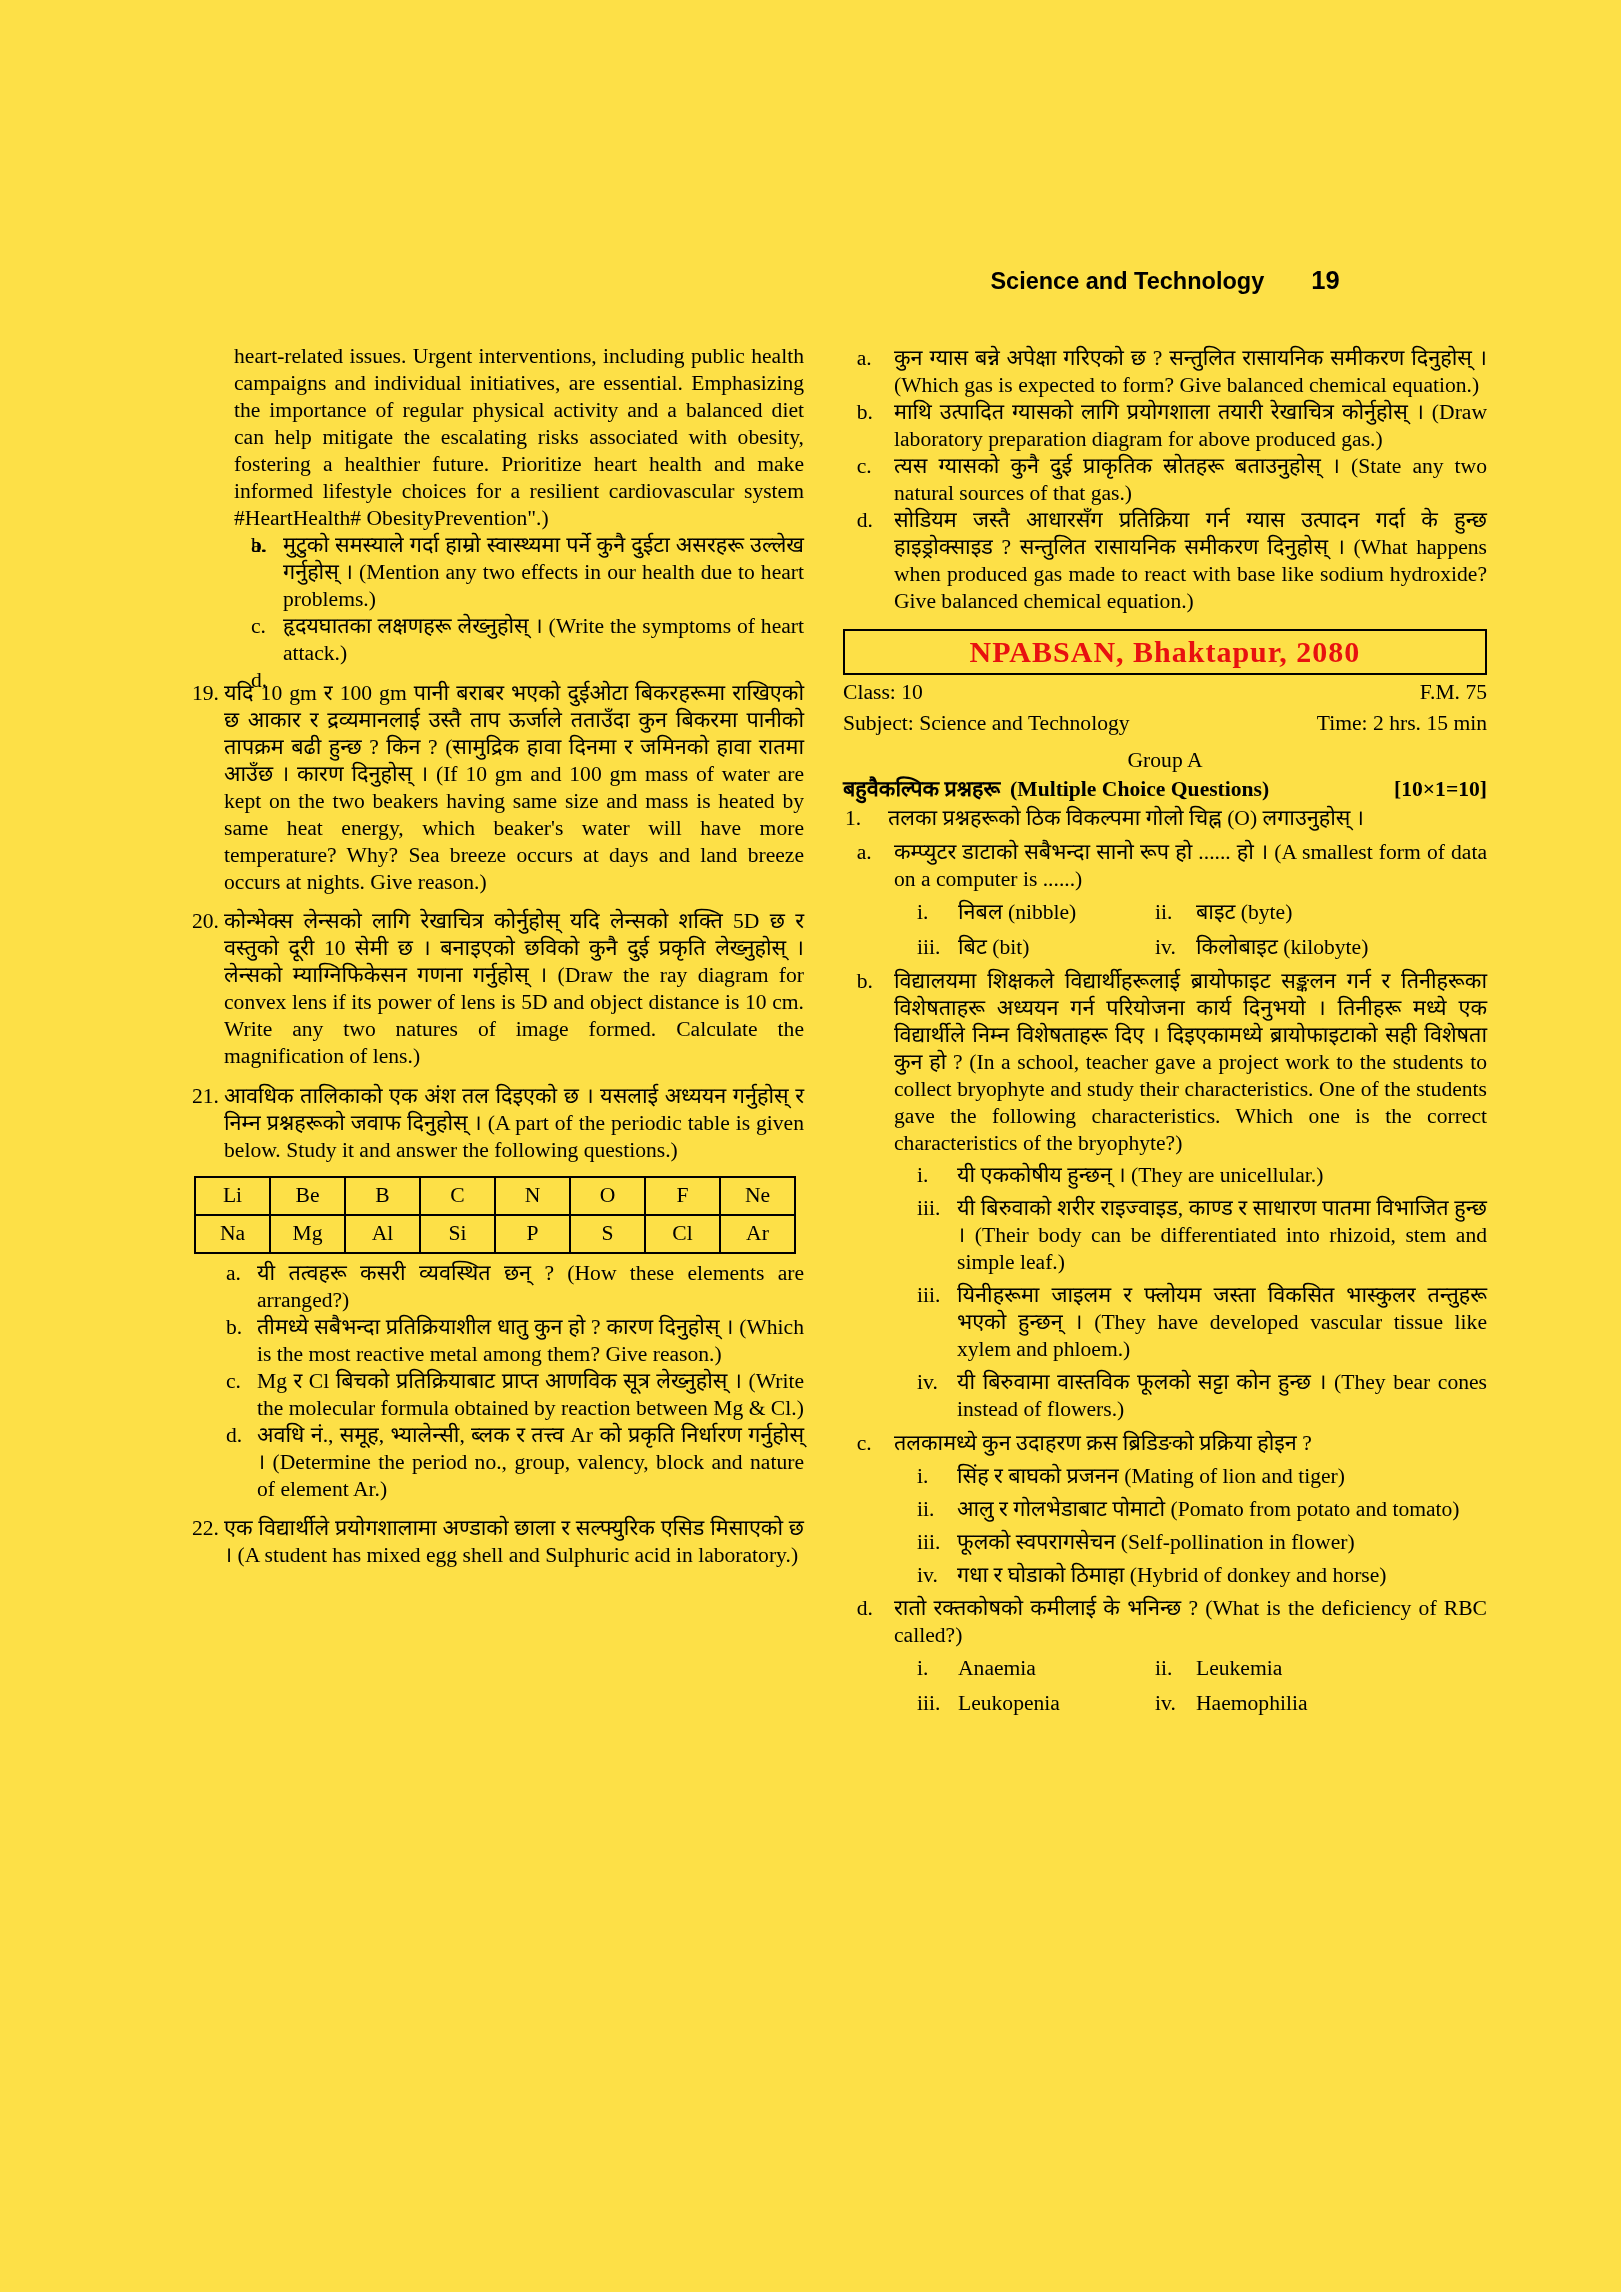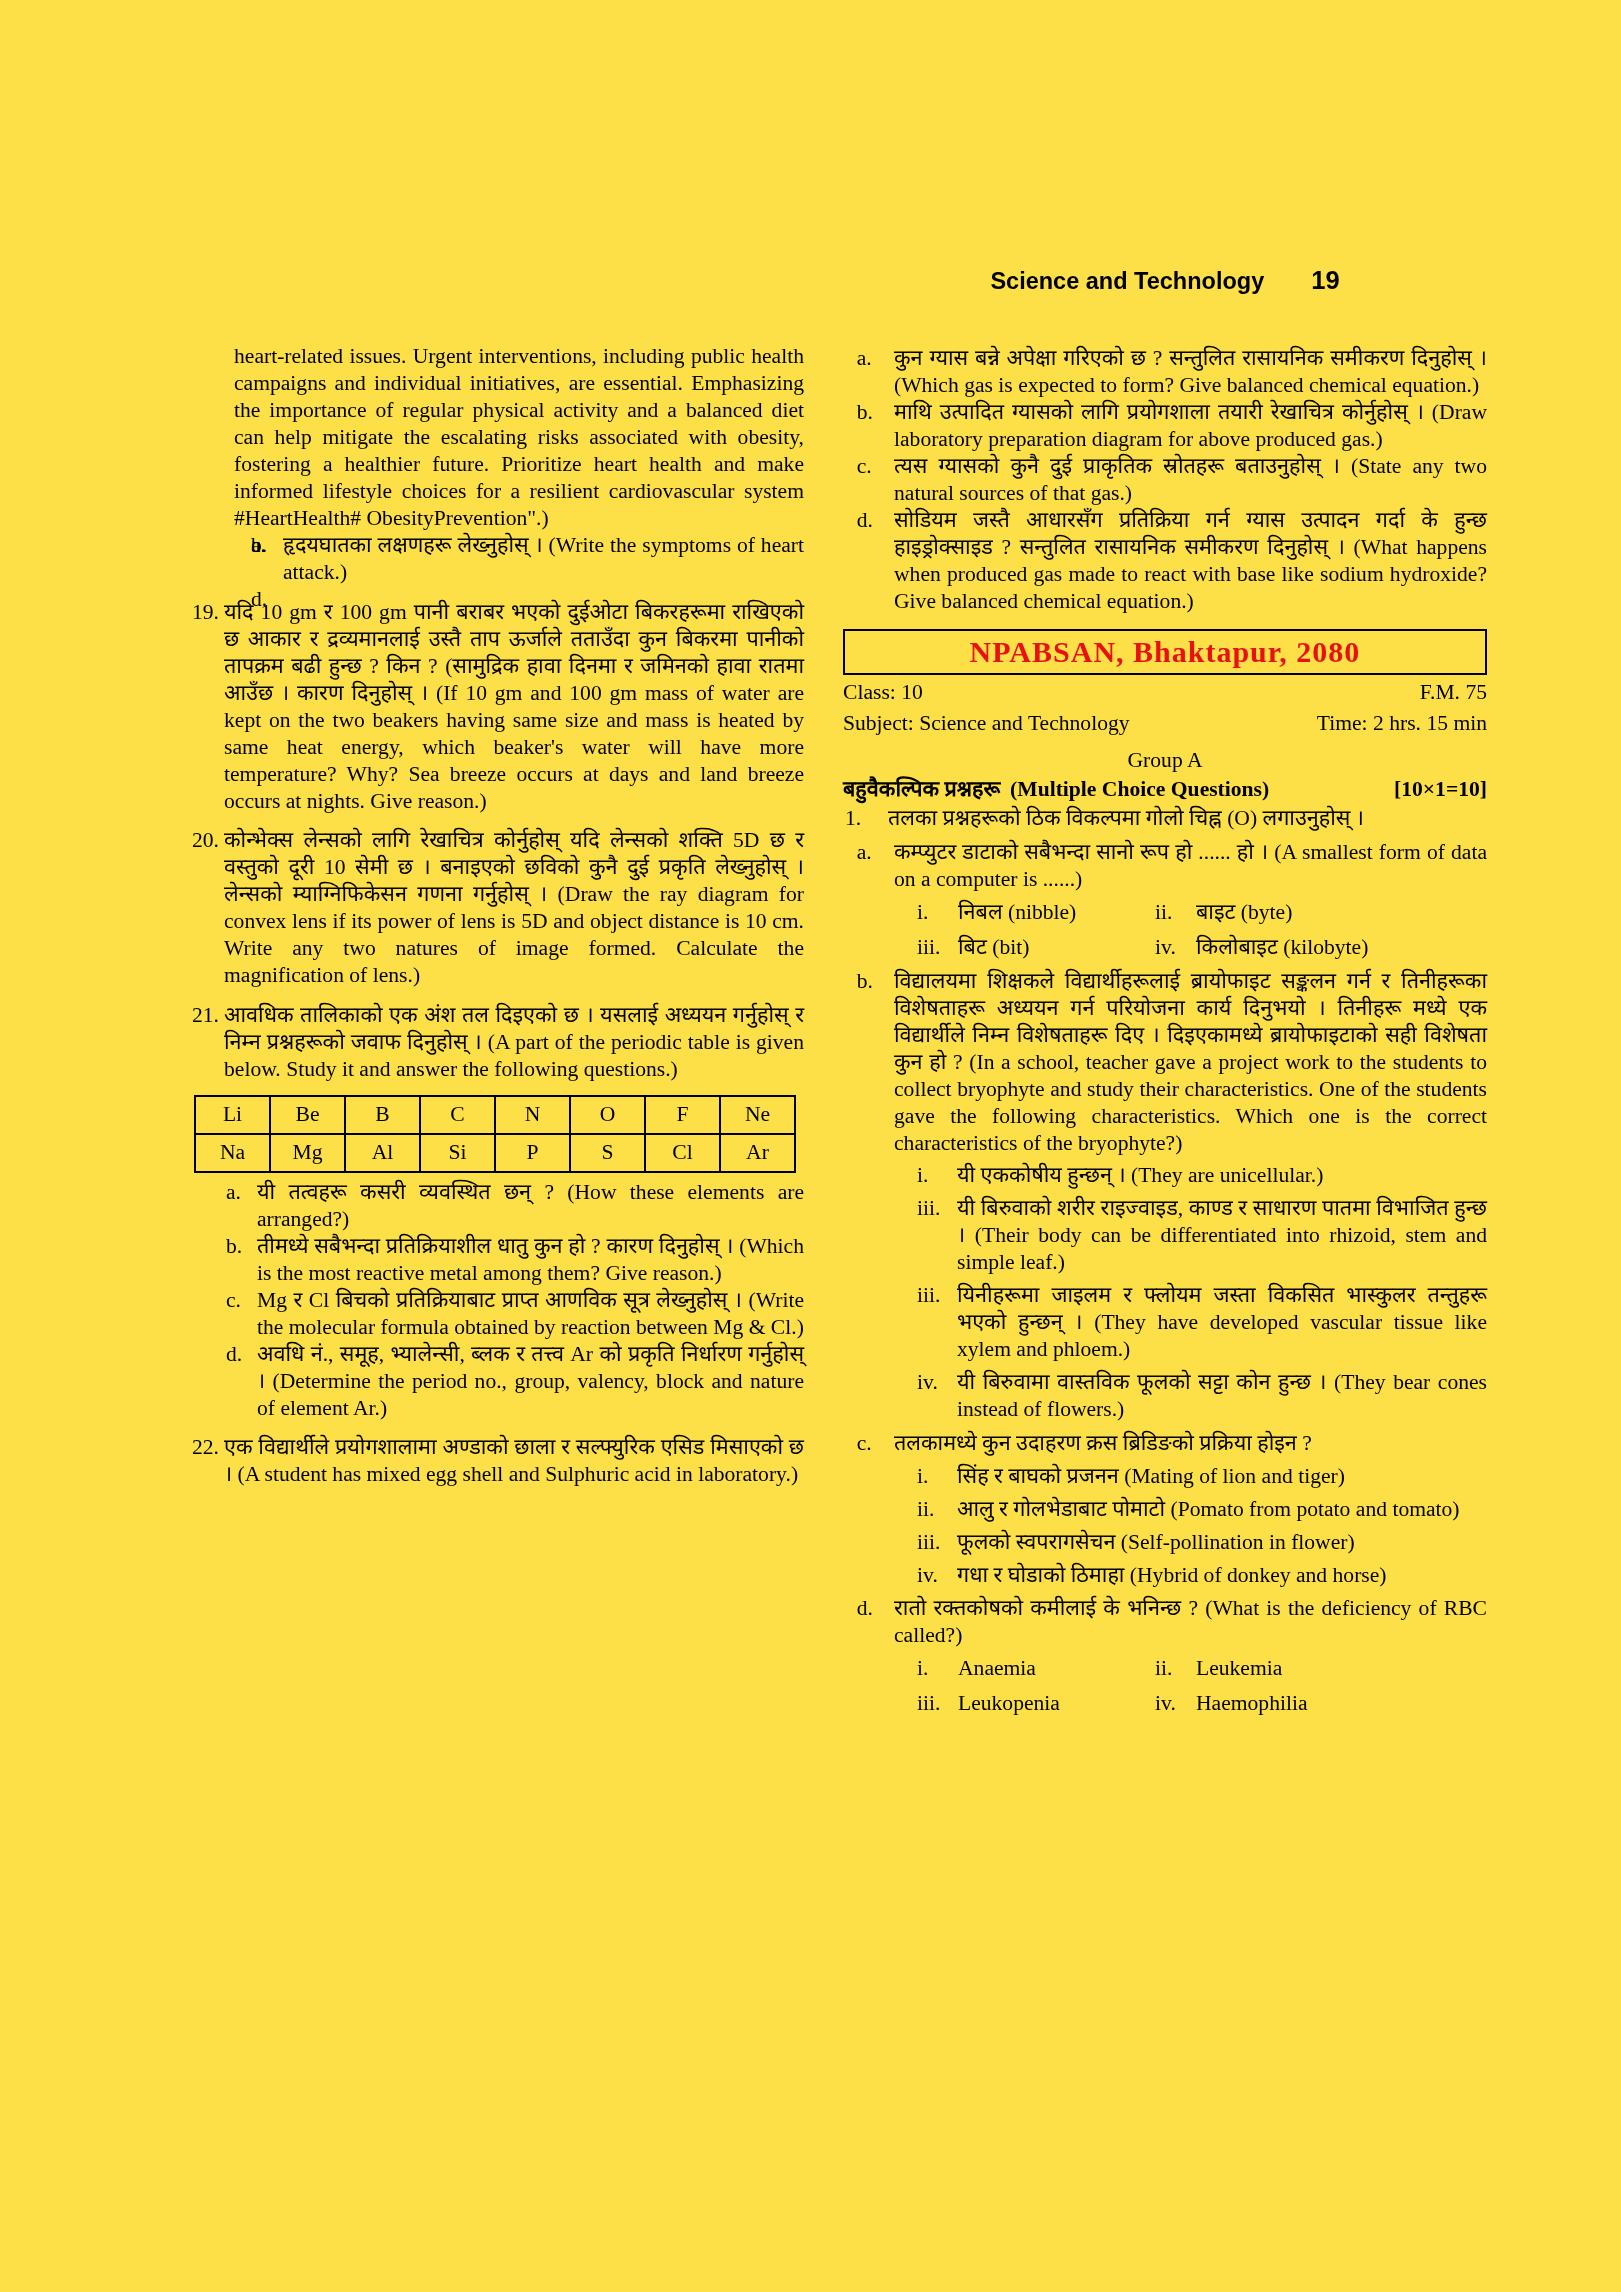--- a/index.html
+++ b/index.html
@@ -79,20 +79,21 @@
 
   <div class="col col-left">
 
     <div class="para">heart-related issues. Urgent interventions, including public health campaigns and individual initiatives, are essential. Emphasizing the importance of regular physical activity and a balanced diet can help mitigate the escalating risks associated with obesity, fostering a healthier future. Prioritize heart health and make informed lifestyle choices for a resilient cardiovascular system #HeartHealth# ObesityPrevention".)</div>
 
     <div class="item">
       <span class="lbl">a.</span>
     </div>
     <div class="item">
       <span class="lbl">b.</span>
+      <span>मुटुको समस्याले गर्दा हाम्रो स्वास्थ्यमा पर्ने कुनै दुईटा असरहरू उल्लेख गर्नुहोस् । (Mention any two effects in our health due to heart problems.)</span>
     </div>
     <div class="item">
       <span class="lbl">c.</span>
       <span>हृदयघातका लक्षणहरू लेख्नुहोस् । (Write the symptoms of heart attack.)</span>
     </div>
     <div class="item">
       <span class="lbl">d.</span>
     </div>
 
     <div class="q">

